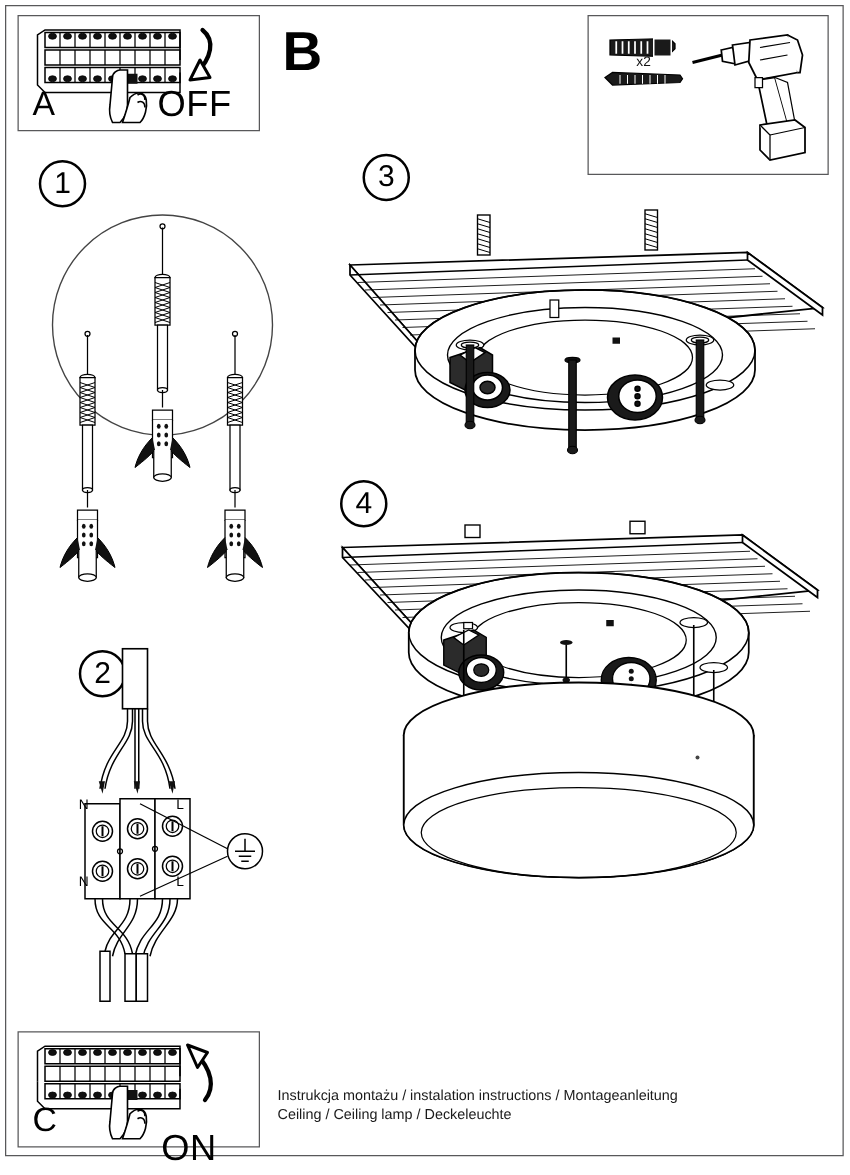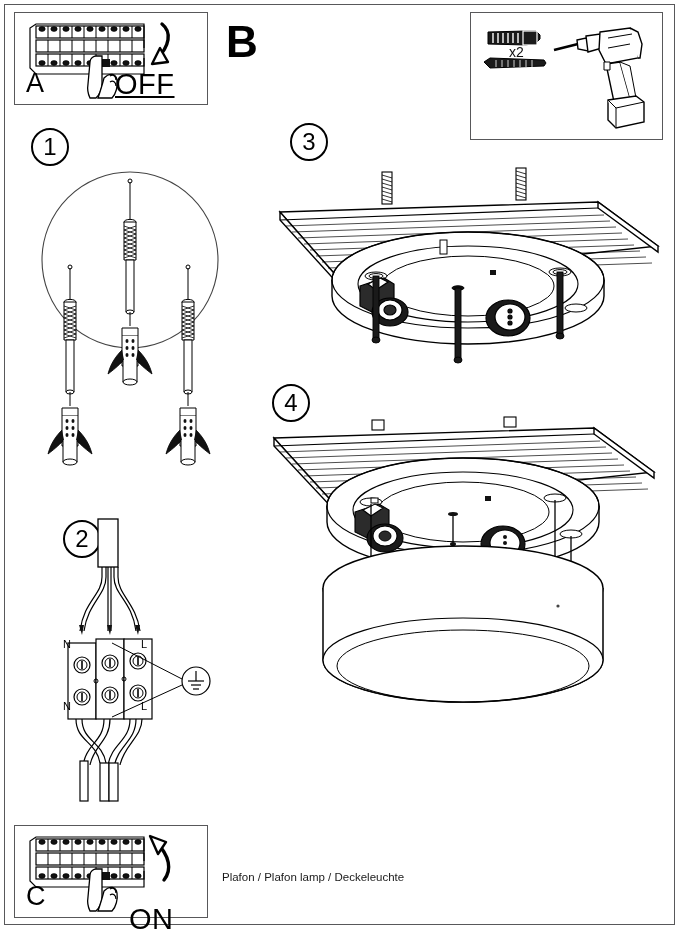--- a/index.html
+++ b/index.html
@@ -60,27 +60,27 @@
   .word-label {
     position: absolute;
     font-family: "Liberation Sans", sans-serif;
     font-size: 29px;
     font-weight: 400;
     letter-spacing: 0.5px;
     color: #000000;
     line-height: 1;
     user-select: none;
   }
-  .word-off { left: 115px; top: 70px; text-decoration: underline; }
+  .word-off { left: 126px; top: 70px; }
   .word-on  { left: 129px; top: 905px; }
 
   .tiny-label {
     position: absolute;
     font-family: "Liberation Sans", sans-serif;
-    font-size: 14px;
+    font-size: 11px;
     color: #111111;
     line-height: 1;
     user-select: none;
   }
   .label-x2 { left: 509px; top: 45px; }
 
   
   .step-circle {
     position: absolute;
     width: 38px;
@@ -792,16 +792,17 @@
     <svg width="60" height="52" viewBox="0 0 60 52">
       <path d="M30,10 C44,24 46,38 38,48" fill="none" stroke="#000" stroke-width="3.4" stroke-linecap="round"></path>
       <path d="M24,4 L40,10 L32,22 Z" fill="#fff" stroke="#000" stroke-width="2.4" stroke-linejoin="round"></path>
     </svg>
   </div>
 
   <div class="letter-label letter-c">C</div>
   <div class="word-label word-on">ON</div>
 
   <div class="caption">
-    <div>Plafon / Plafon lamp / Deckeleuchte</div>
+    <div>Instrukcja montażu / instalation instructions / Montageanleitung</div>
+    <div>Ceiling / Ceiling lamp / Deckeleuchte</div>
   </div>
 
 </div>
 
 </body></html>

